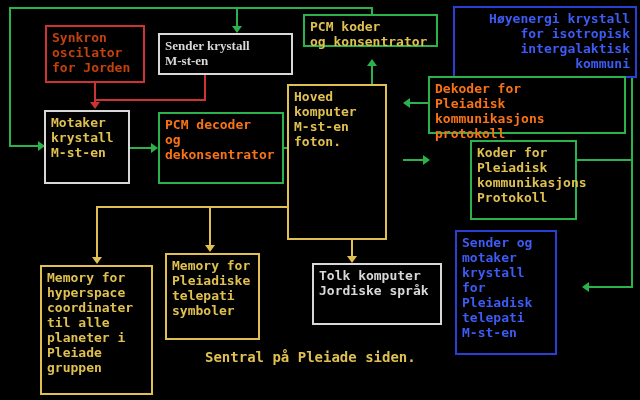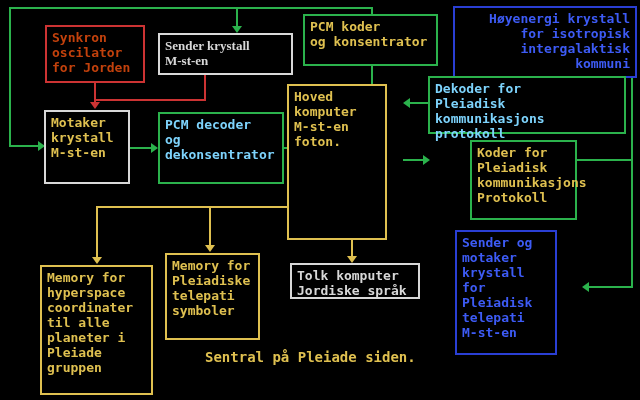--- a/index.html
+++ b/index.html
@@ -20,39 +20,39 @@
     font:bold 13px/15px "DejaVu Sans Mono", monospace;
     box-sizing:border-box;
   }
   .caption{
     position:absolute;
     font:bold 14px/16px "DejaVu Sans Mono", monospace;
     white-space:pre;
   }
   
   .bc-red{border-color:#cc3333}     .tc-red{color:#c2410c}
-  .bc-green{border-color:#2bb24c}   .tc-green{color:#7dd3fc}
+  .bc-green{border-color:#2bb24c}   .tc-green{color:#f97316}
   .bc-yellow{border-color:#dfc050}  .tc-yellow{color:#dfc050}
   .bc-blue{border-color:#2a3fd4}    .tc-blue{color:#3d5bf5}
   .bc-white{border-color:#d8d8d8}   .tc-white{color:#d8d8d8}
 
   
   .b-synkron {left:45px;  top:25px;  width:100px; height:58px;}
   .b-sender  {left:158px; top:33px;  width:135px; height:42px;font-family:Liberation Serif, serif;}
-  .b-pcmkoder{left:303px; top:14px;  width:135px; height:52px;}
+  .b-pcmkoder{left:303px; top:14px;  width:135px; height:33px;}
   .b-hoyen   {left:453px; top:6px;   width:184px; height:72px;text-align:right;}
   .b-motaker {left:44px;  top:110px; width:86px;  height:74px;}
   .b-pcmdec  {left:158px; top:112px; width:126px; height:72px;}
   .b-hoved   {left:287px; top:84px;  width:100px; height:156px;}
   .b-dekoder {left:428px; top:76px;  width:198px; height:58px;}
   .b-koder   {left:430px; top:140px; width:107px; height:80px;margin-left:40px;}
   .b-sendmot {left:455px; top:230px; width:102px; height:125px;}
   .b-memhyp  {left:40px;  top:265px; width:113px; height:130px;}
   .b-memtel  {left:165px; top:253px; width:95px;  height:87px;}
-  .b-tolk    {left:290px; top:263px; width:130px; height:36px;}
+  .b-tolk    {left:312px; top:263px; width:130px; height:62px;}
   .cap-pos   {left:205px; top:349px;text-align:center;}
 </style>
 </head>
 <body>
 
 <div id="screen">
 
   <svg id="wires" viewBox="0 0 640 400" xmlns="http://www.w3.org/2000/svg" fill="none" stroke-width="2">
 
     <g stroke="#cc3333">

